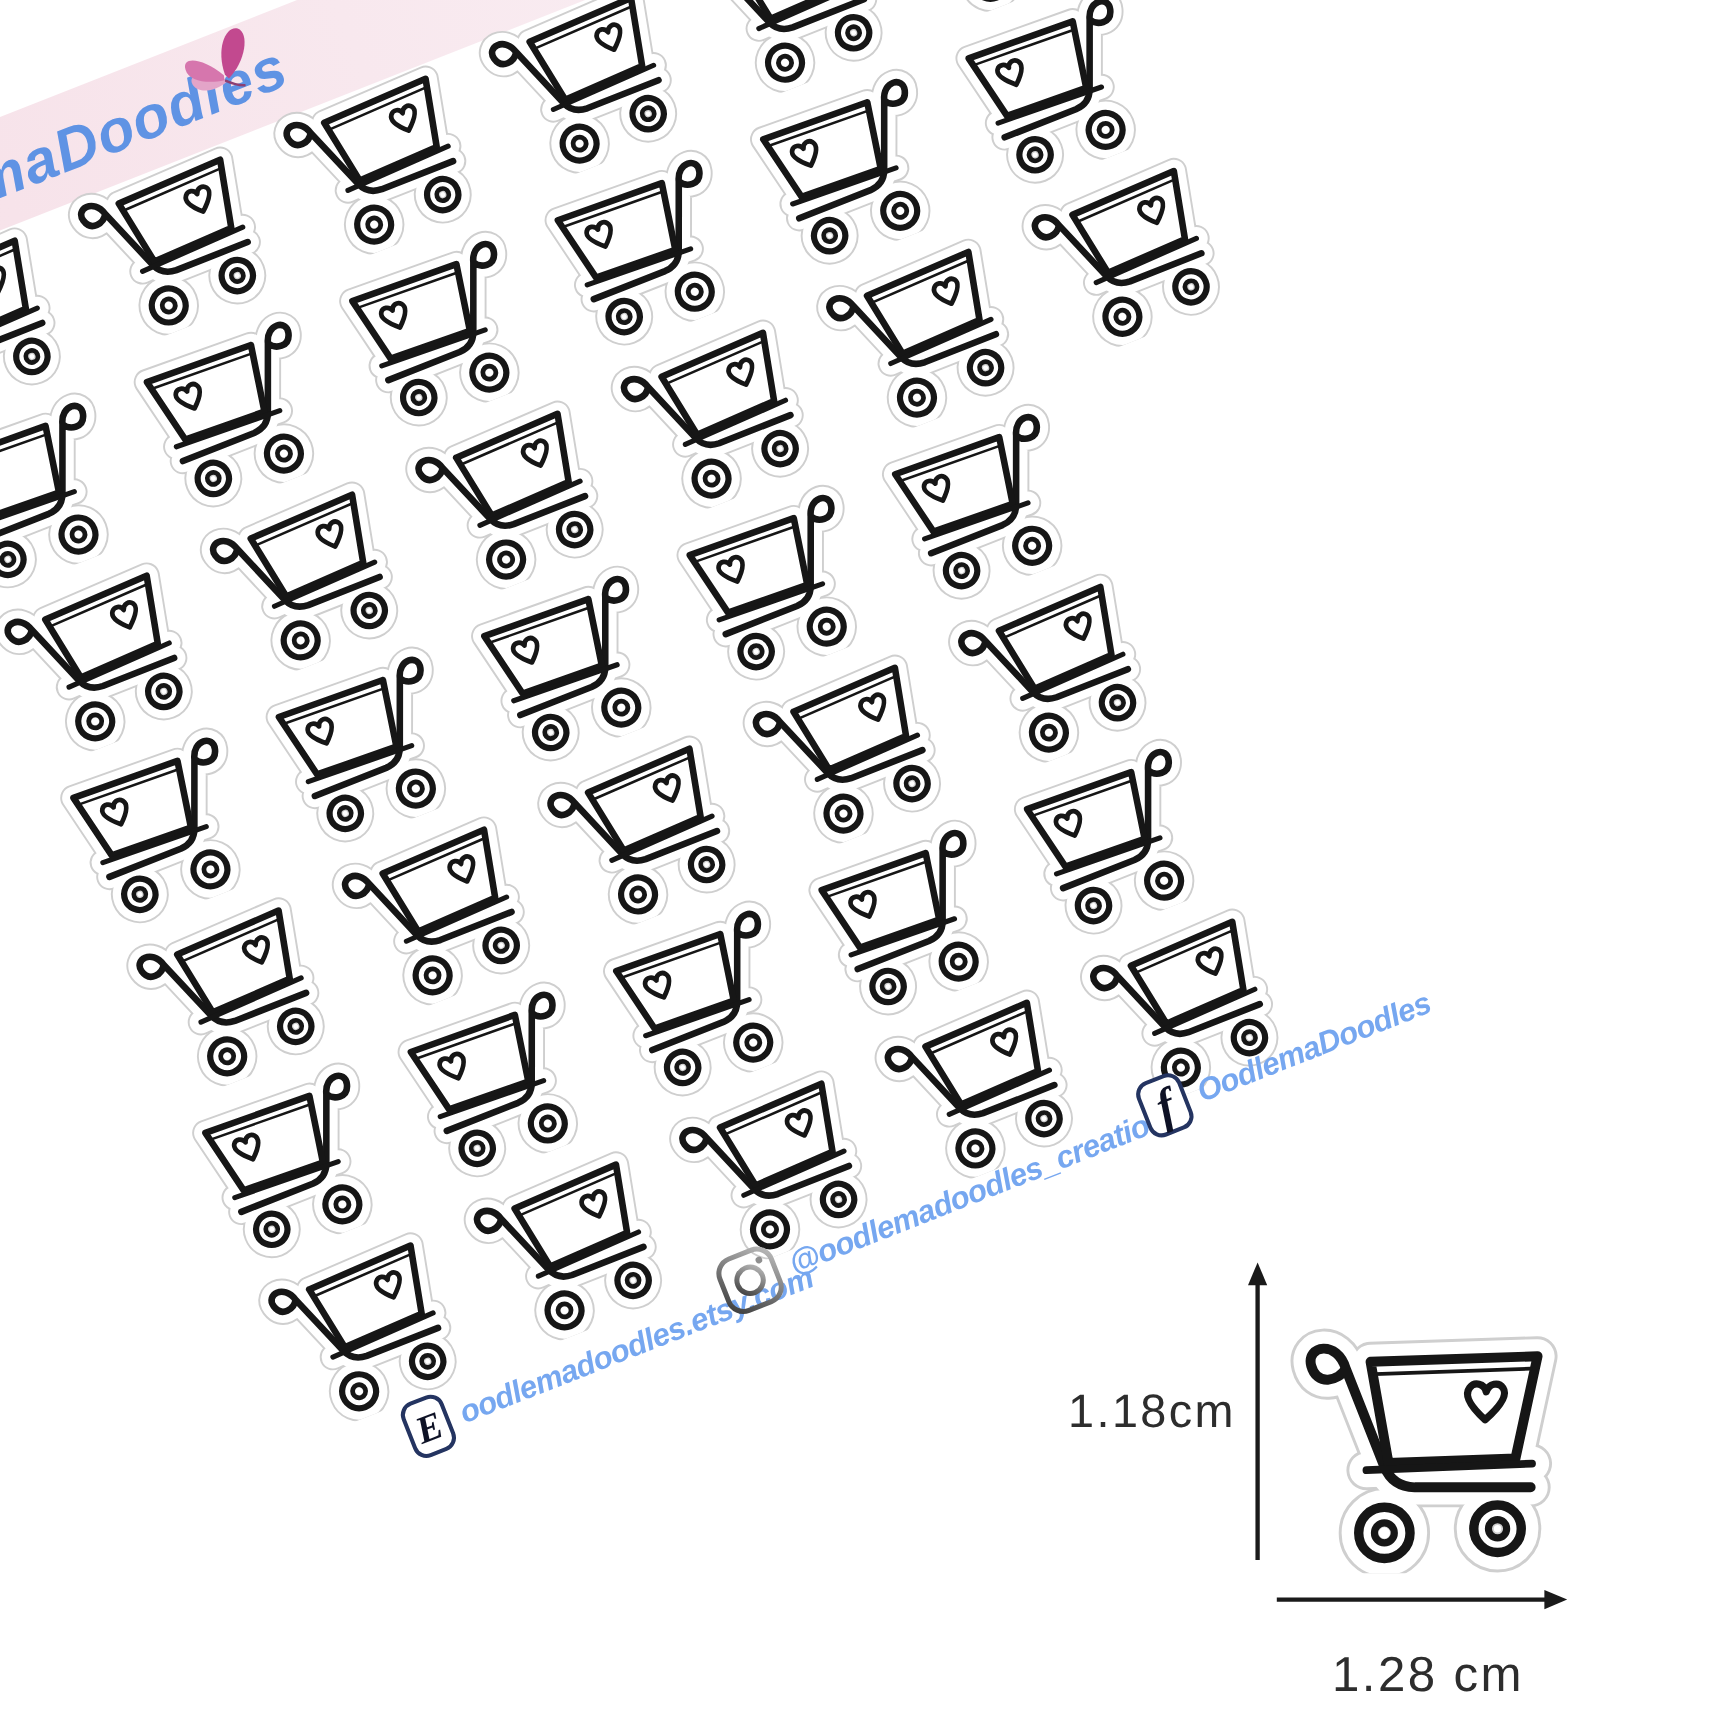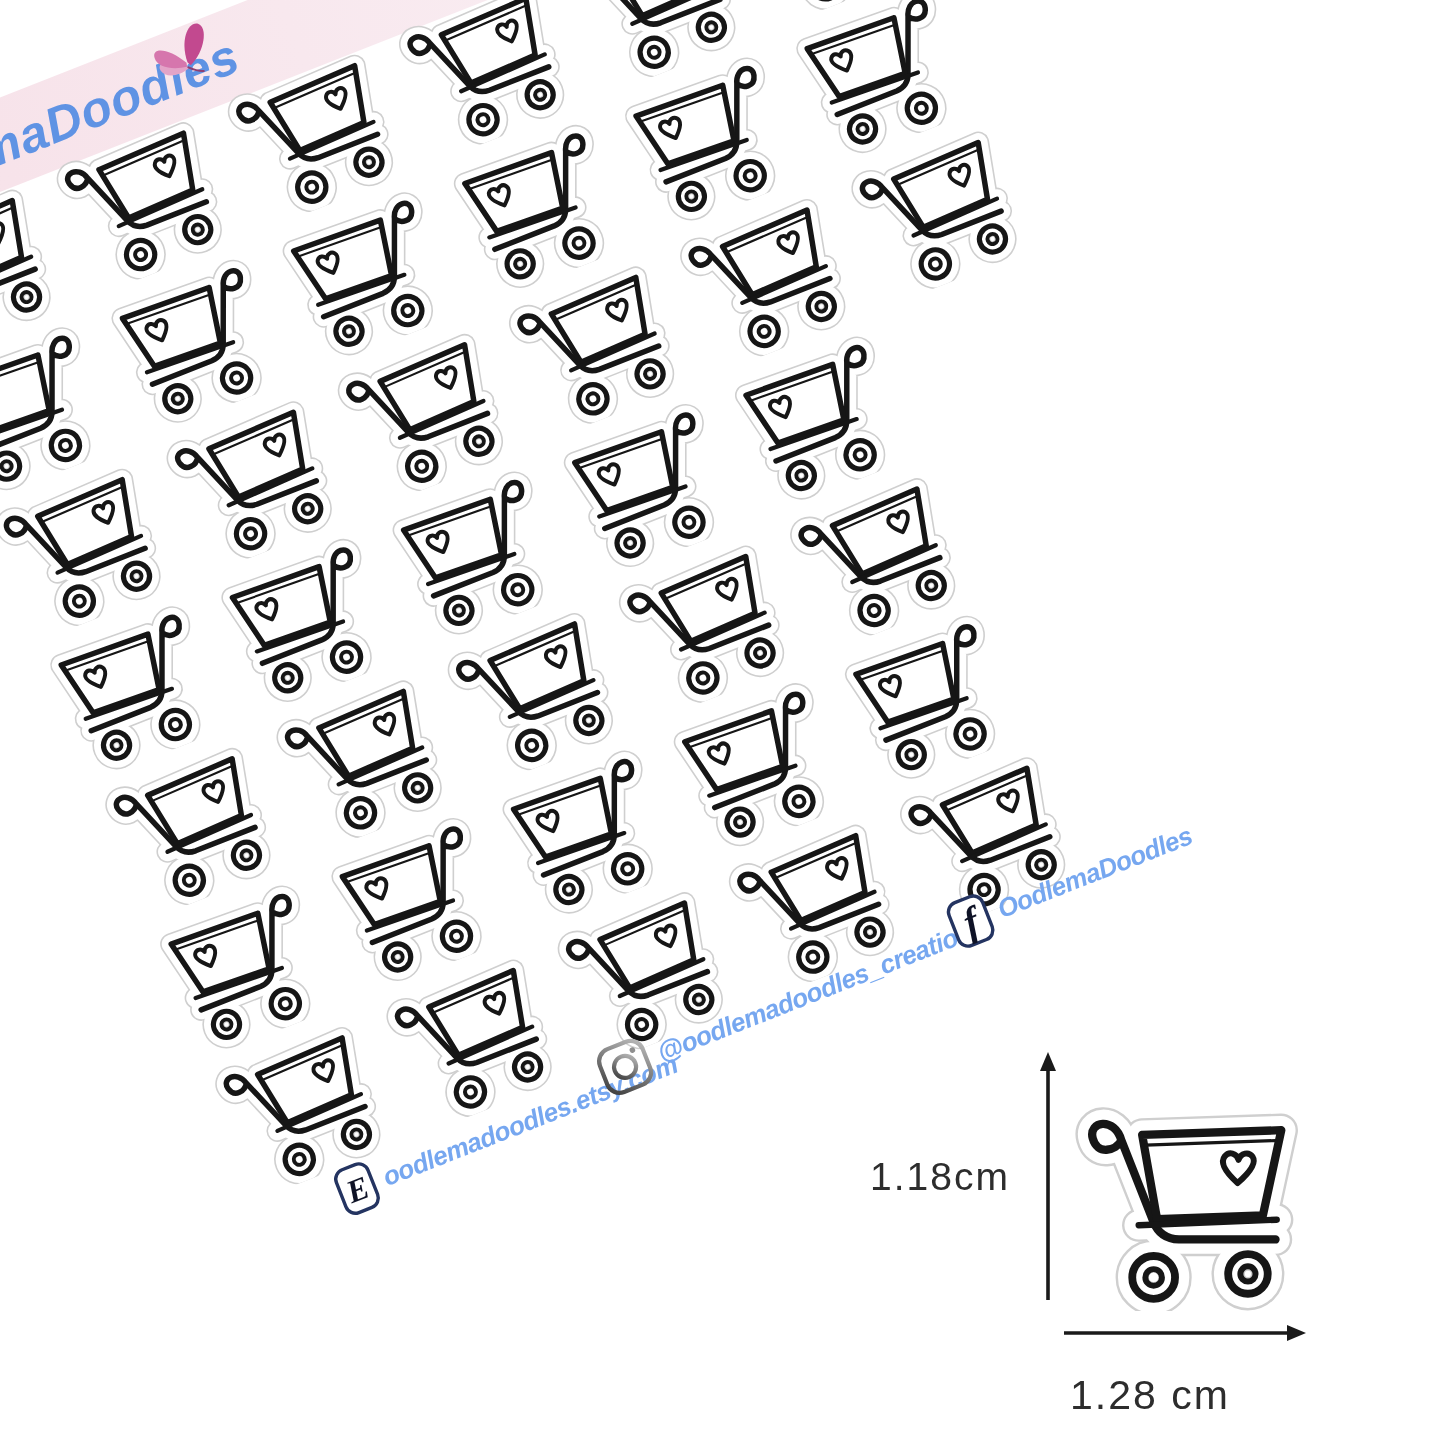--- a/index.html
+++ b/index.html
@@ -30,22 +30,22 @@
     letter-spacing:-0.5px;white-space:nowrap;
   }
   .social-item svg{flex:0 0 auto;display:block;}
   
   .dim-figure{position:absolute;left:0;top:0;width:1445px;height:1445px;pointer-events:none;}
   .dim-arrow{position:absolute;}
   .dim-label{
     position:absolute;color:#2d2d2d;letter-spacing:2px;
     font-family:"Liberation Sans",sans-serif;font-weight:normal;
   }
-  .dim-label.h{left:826px;top:1155px;width:184px;text-align:right;font-size:39px;}
-  .dim-label.w{left:1070px;top:1372px;width:240px;font-size:41px;}
+  .dim-label.h{left:846px;top:1155px;width:184px;text-align:right;font-size:39px;}
+  .dim-label.w{left:1070px;top:1372px;width:240px;text-align:center;font-size:41px;}
   .big-cart{position:absolute;left:1072px;top:1092px;width:230px;height:219px;}
   .big-cart svg{display:block;width:100%;height:100%;}
 </style>
 </head>
 <body>
 
 <div class="stage">
 
   <div class="sheet">
 

